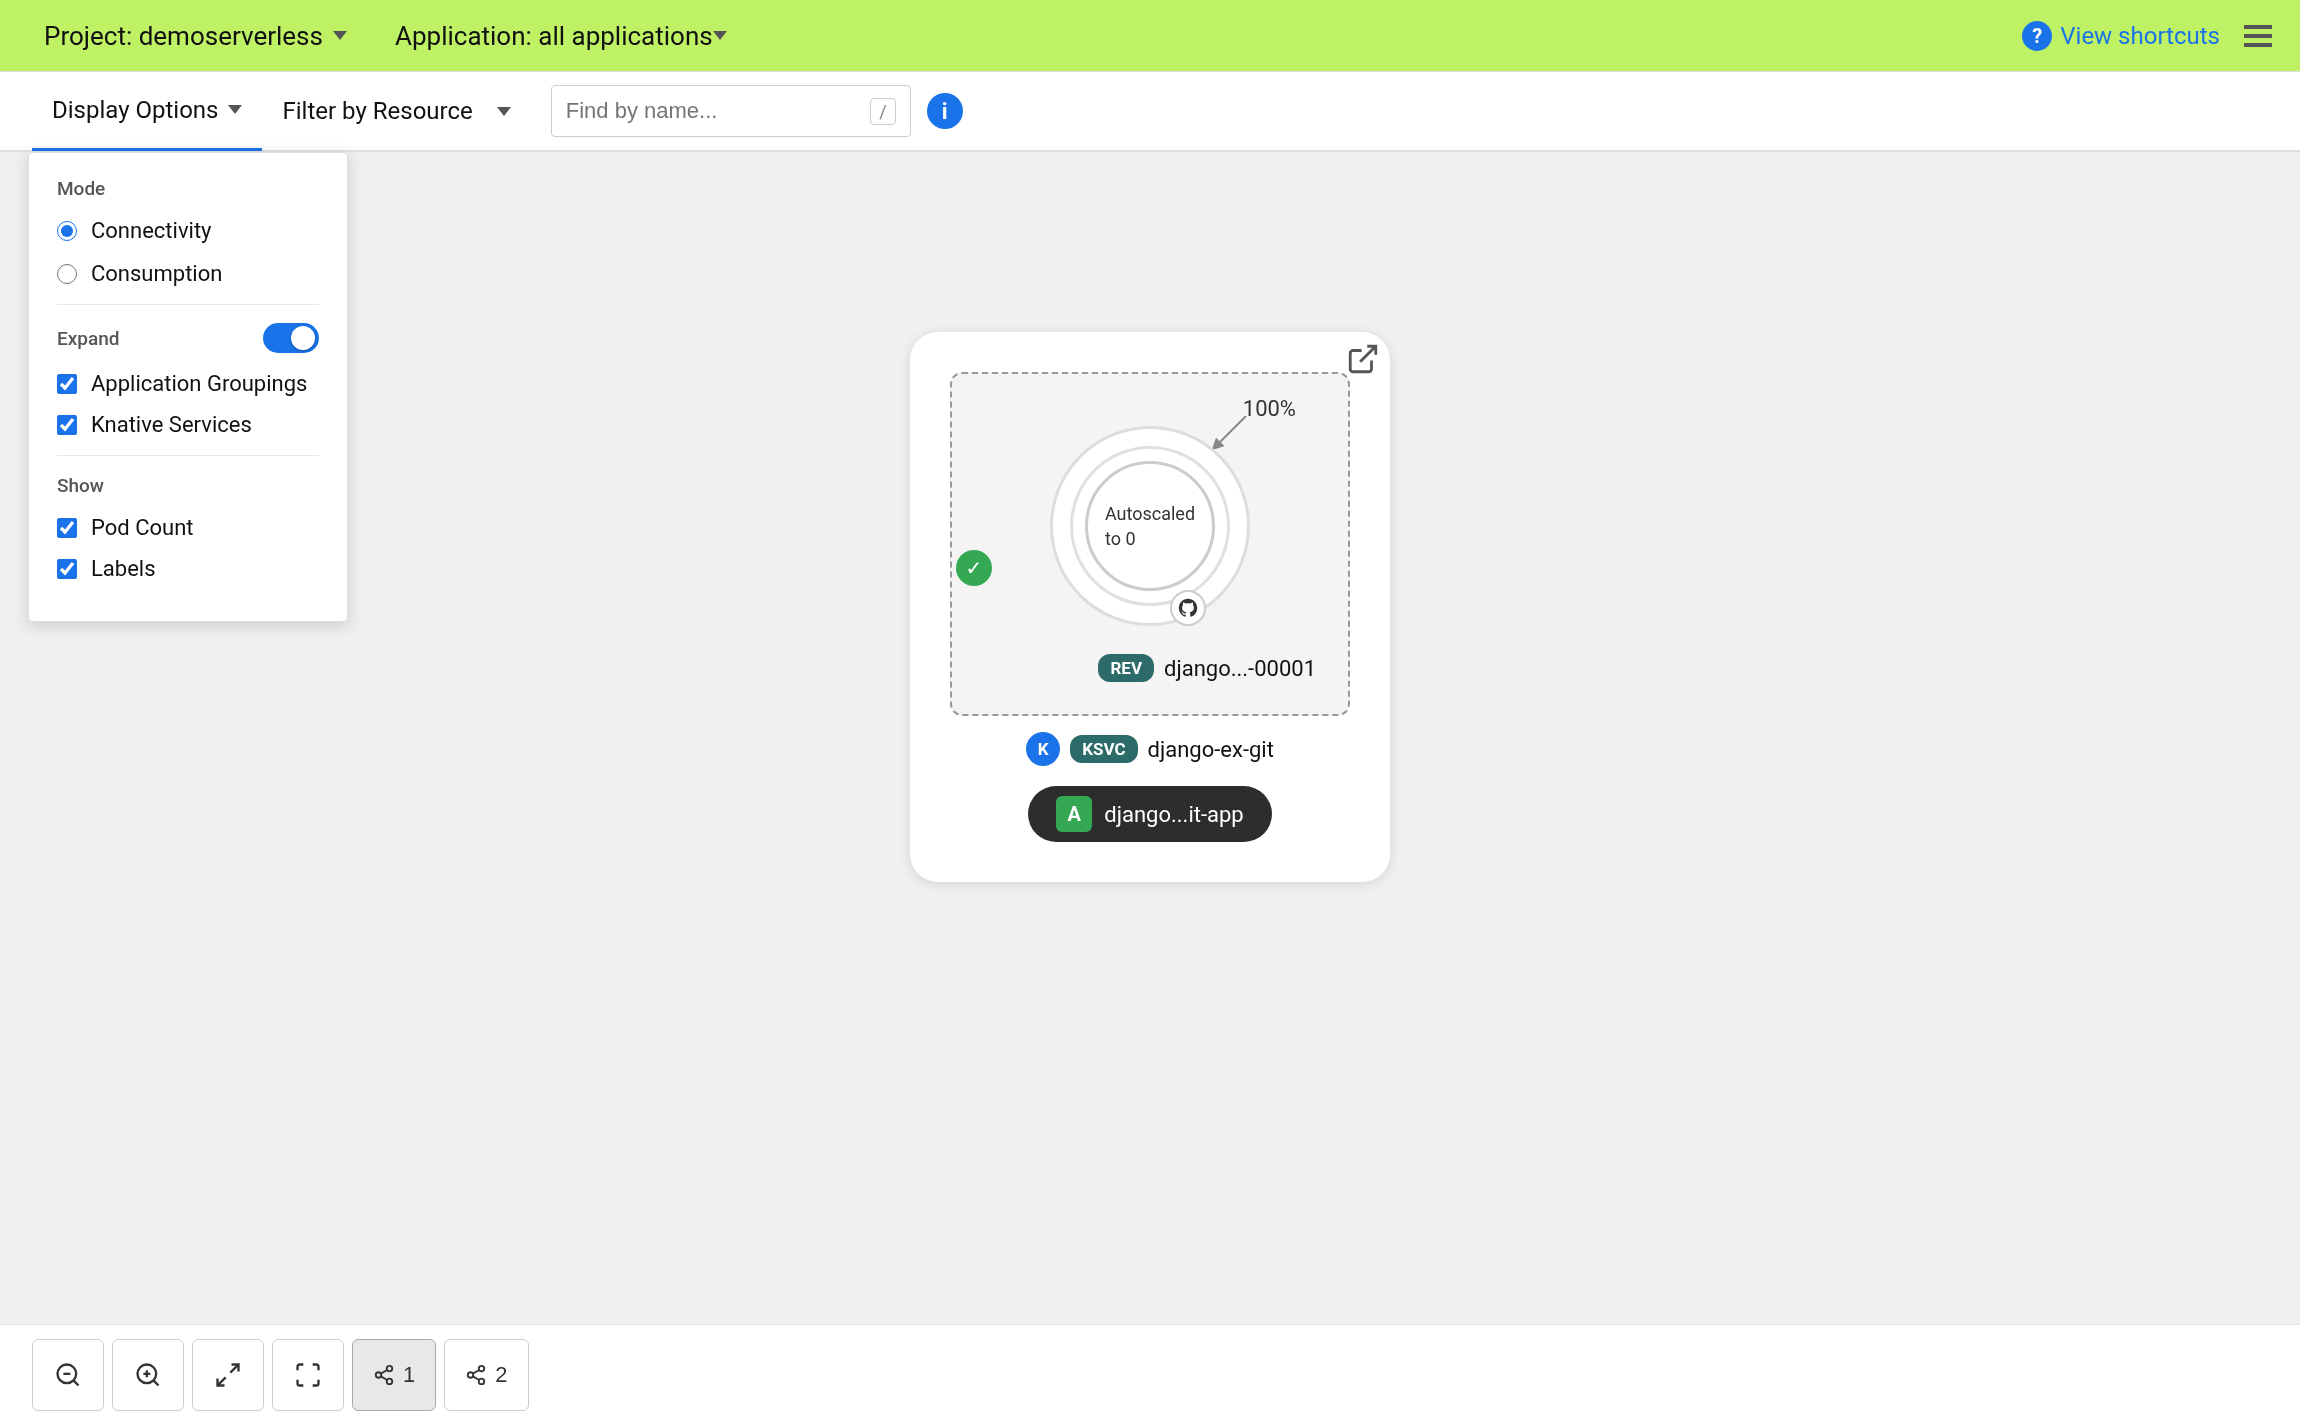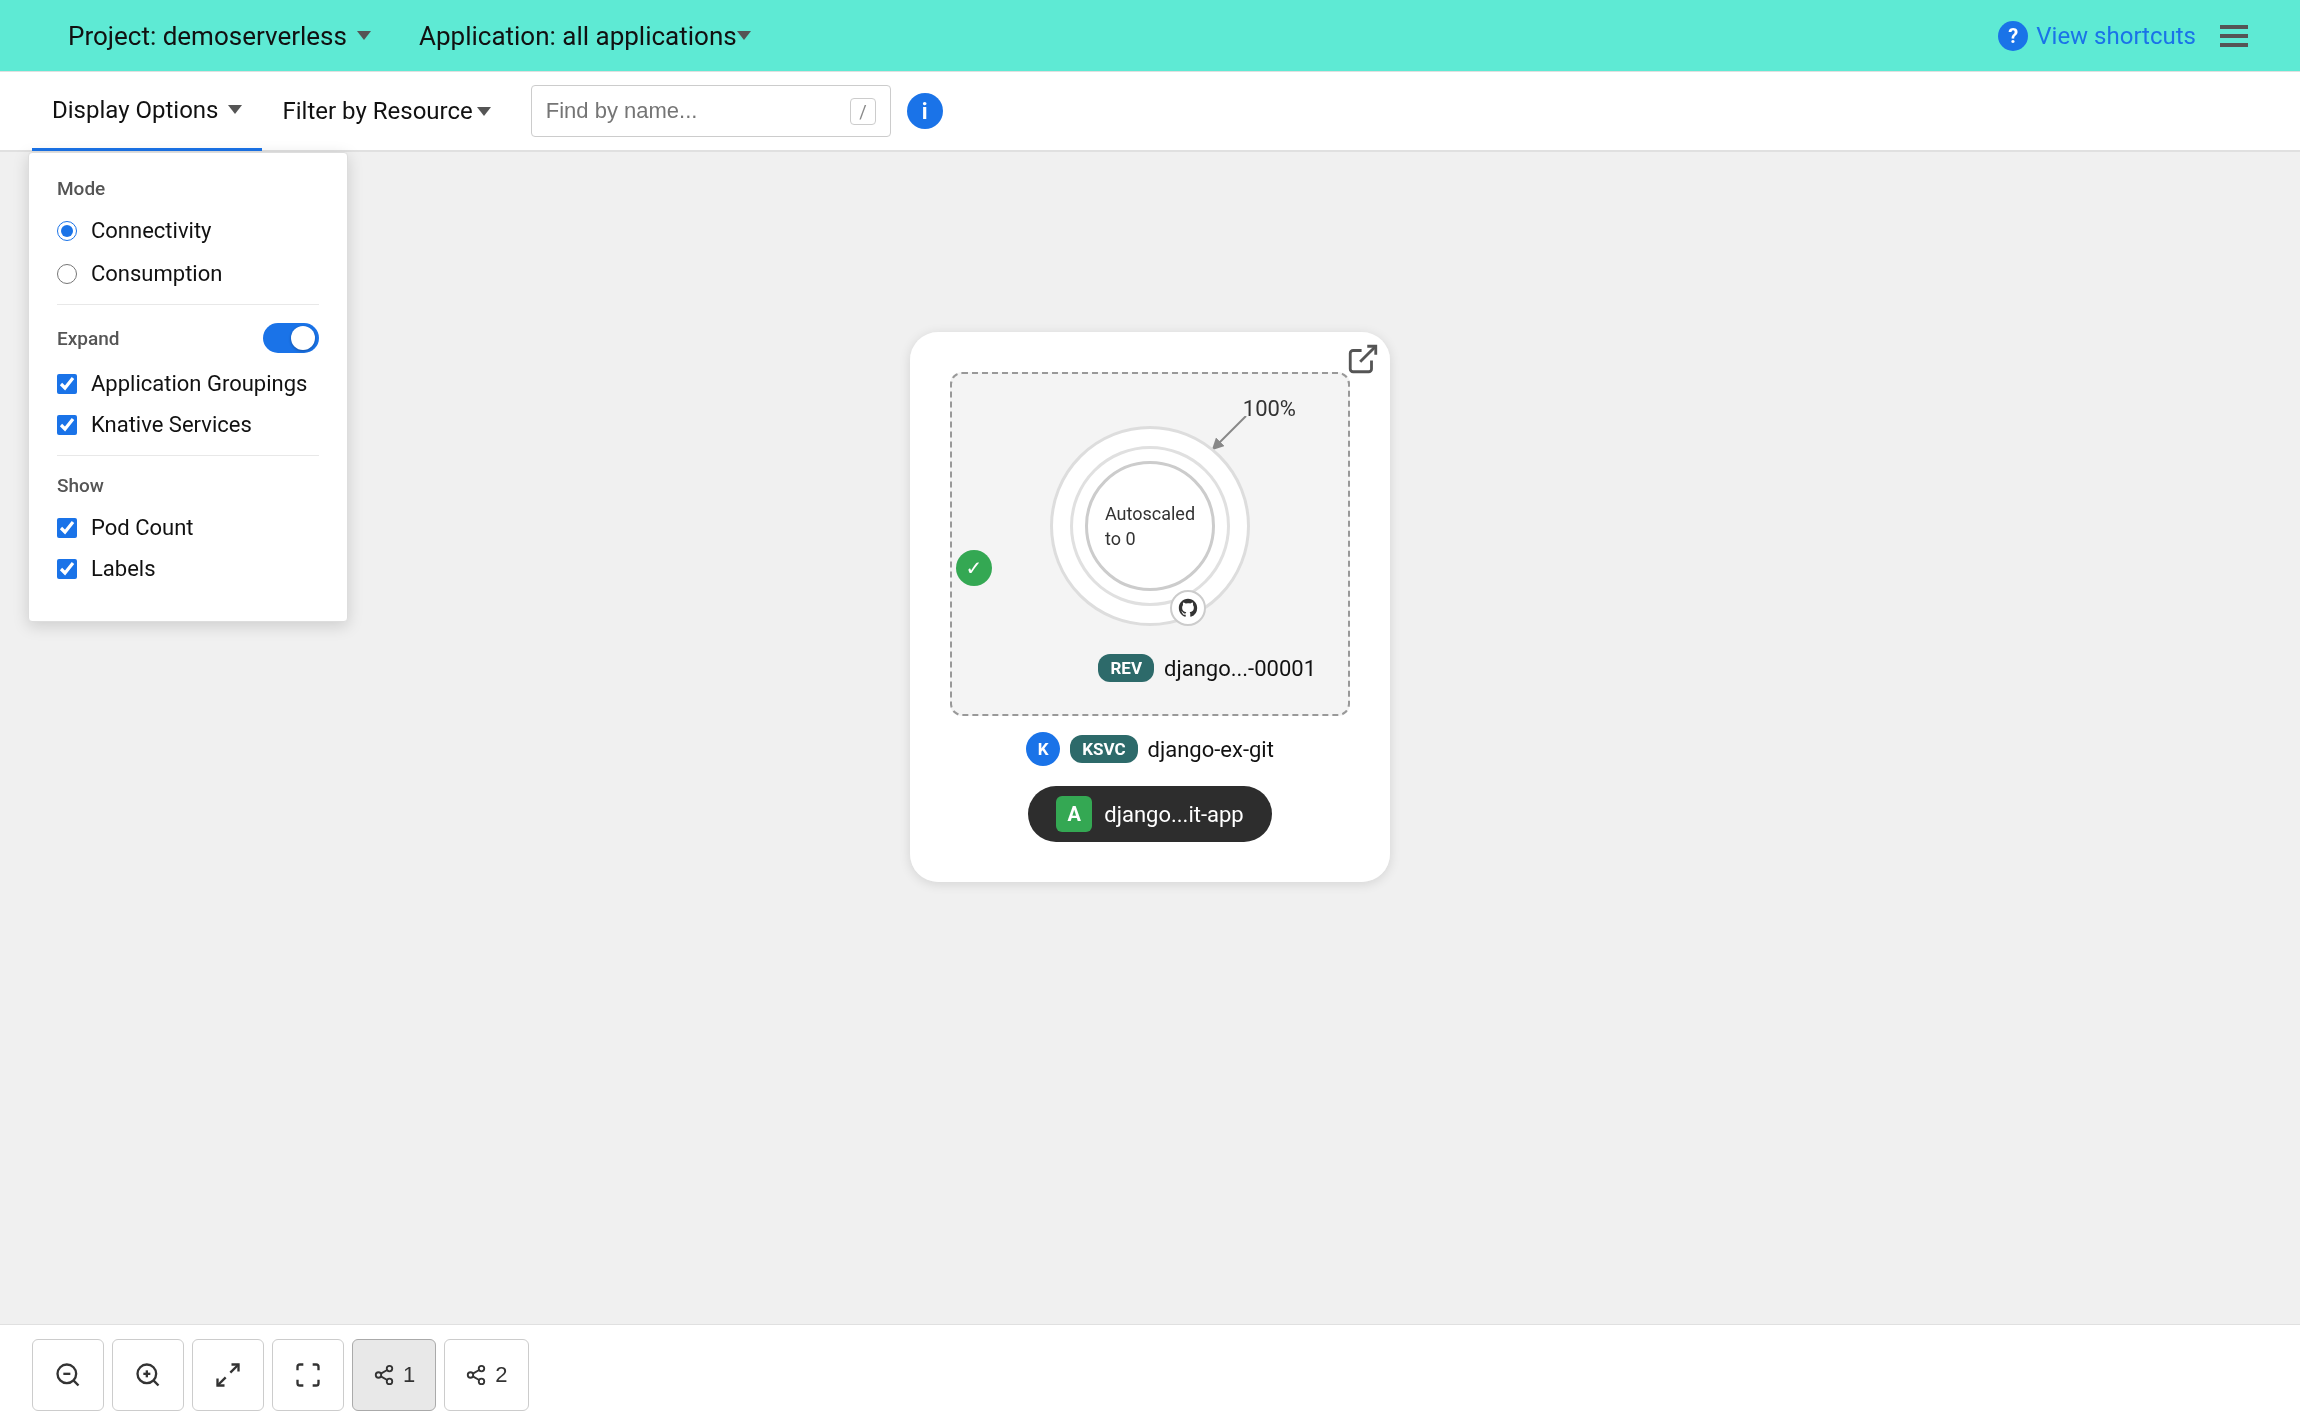--- a/index.html
+++ b/index.html
@@ -9,23 +9,23 @@
       width: 2300px;
       height: 1424px;
       overflow: hidden;
       position: relative;
     }
 
     
     .topbar {
       display: flex;
       align-items: center;
-      background: #5eead4;
+      background: #bef264;
       height: 72px;
-      padding: 0 52px;
+      padding: 0 28px;
       border-bottom: 1px solid #e0e0e0;
       position: relative;
       z-index: 100;
     }
     .topbar-left {
       display: flex;
       align-items: center;
       gap: 0;
     }
     .project-selector {
@@ -111,21 +111,21 @@
       font-size: 24px;
       color: #111;
       cursor: pointer;
       padding: 12px 20px;
       border-bottom: 3px solid #1a73e8;
       height: 80px;
     }
     .filter-resource-btn {
       display: flex;
       align-items: center;
-      gap: 4px;
+      gap: 24px;
       font-size: 24px;
       color: #111;
       cursor: pointer;
       padding: 12px 20px;
       height: 80px;
     }
     .search-box {
       display: flex;
       align-items: center;
       border: 1px solid #ccc;

